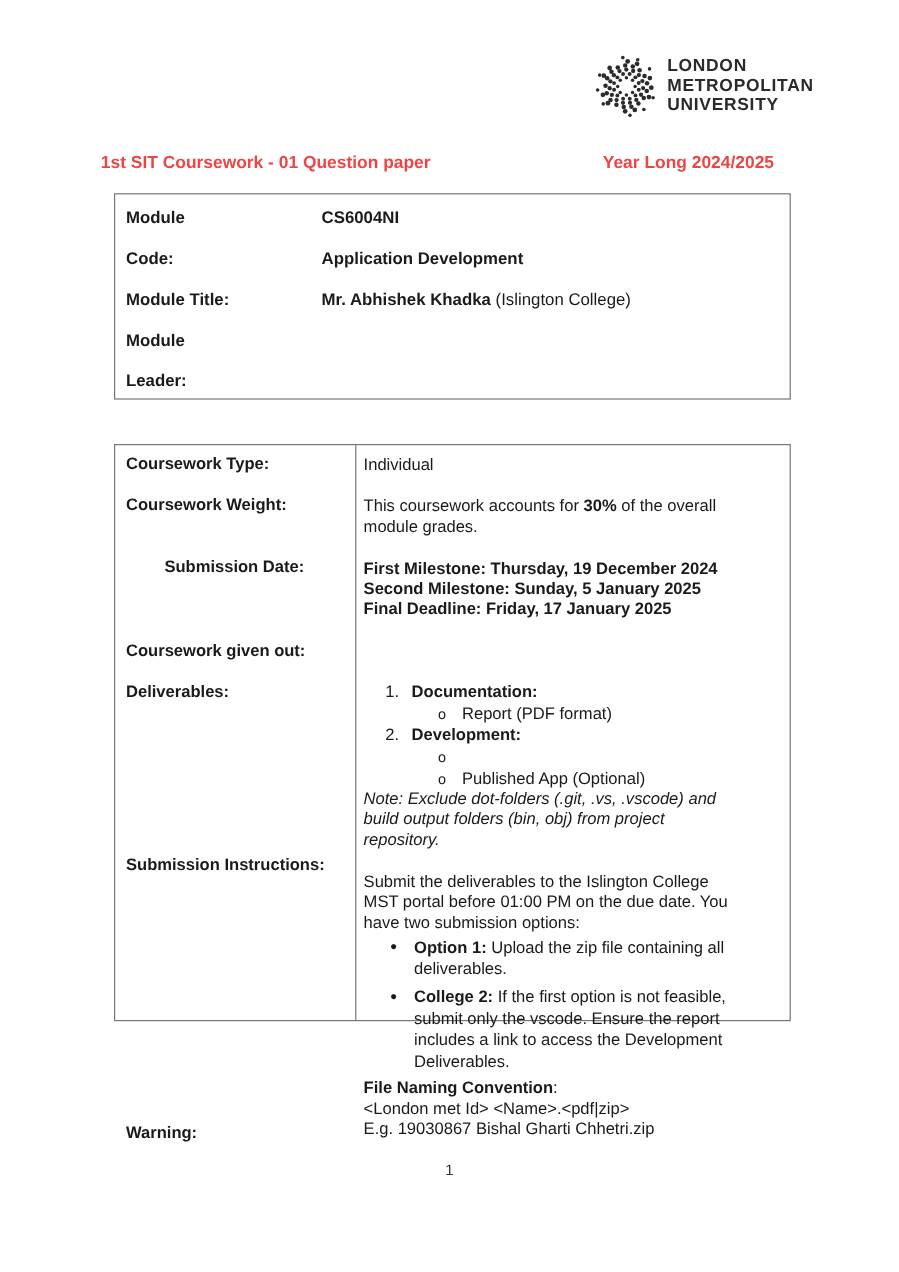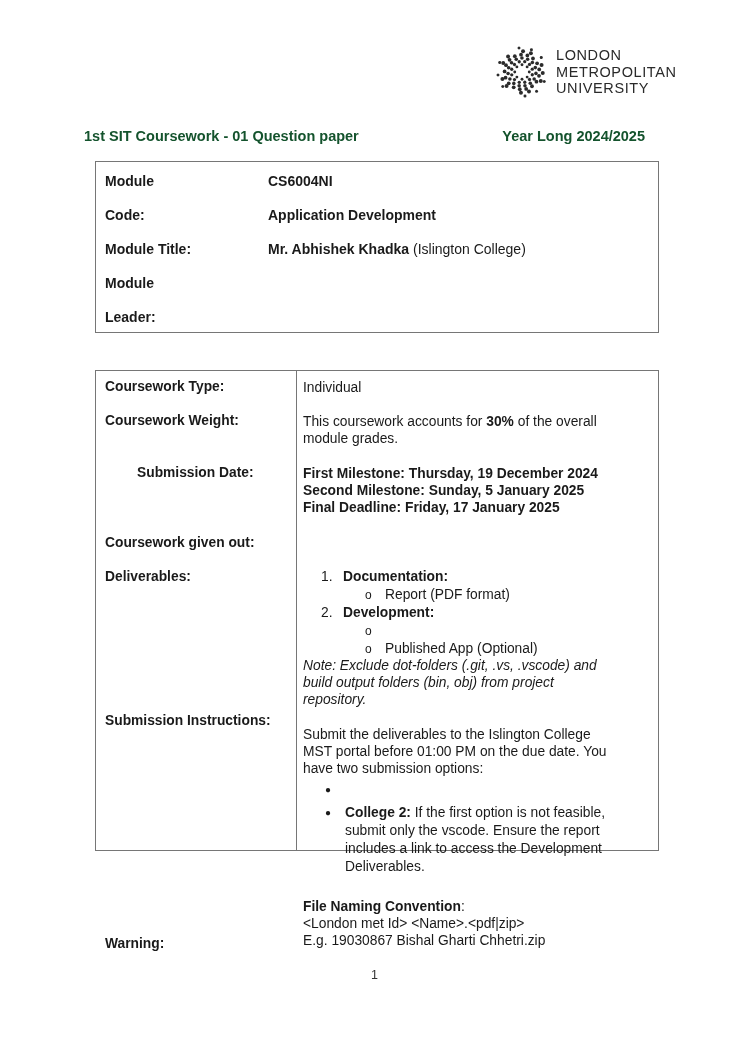--- a/index.html
+++ b/index.html
@@ -7,24 +7,24 @@
   .page {
     position:relative; width:749px; height:1060px; margin:0 auto;
     background:#ffffff; color:#1a1a1a;
     font-family:"Liberation Sans", sans-serif; font-size:13.8px;
     overflow:hidden;
   }
 
   
   .logo { position:absolute; top:43px; left:493px; display:flex; align-items:center; gap:5px; }
   .logo-mark { width:58px; height:58px; flex:0 0 auto; }
-  .logo-text { font-weight:normal; font-size:14.5px; line-height:16.5px; letter-spacing:0.6px; color:#2a2a2a; white-space:pre-line; }
-
-  
-  .header-row { position:absolute; top:128px; left:84px; width:561px; display:flex; justify-content:space-between; font-weight:bold; font-size:14.5px; color:#14532d; }
+  .logo-text { font-weight:bold; font-size:14.5px; line-height:16.5px; letter-spacing:0.6px; color:#2a2a2a; white-space:pre-line; }
+
+  
+  .header-row { position:absolute; top:128px; left:84px; width:561px; display:flex; justify-content:space-between; font-weight:bold; font-size:14.5px; color:#ef4444; }
 
   
   .table1 { position:absolute; left:95px; top:161px; width:564px; height:172px; border:1px solid #767676; font-size:14px; }
   .t1-labels { position:absolute; left:9px; top:2px; font-weight:bold; line-height:34px; white-space:pre-line; }
   .t1-values { position:absolute; left:172px; top:2px; line-height:34px; }
   .t1-values .v { font-weight:bold; }
   .t1-values .v .plain { font-weight:normal; }
 
   
   .table2 { position:absolute; left:95px; top:370px; width:564px; height:481px; border:1px solid #767676; }
@@ -216,20 +216,22 @@
 build output folders (bin, obj) from project
 repository.</div>
 
     <div class="t2-content c-intro pre">Submit the deliverables to the Islington College
 MST portal before 01:00 PM on the due date. You
 have two submission options:</div>
 
     <div class="t2-content c-options">
       <div class="opt-row">
         <span class="opt-bullet">●</span>
+        <span class="opt-text pre"><span class="b">Option 1:</span><span> Upload the zip file containing all
+deliverables.</span></span>
       </div>
       <div class="opt-row">
         <span class="opt-bullet">●</span>
         <span class="opt-text pre"><span class="b">College 2:</span><span> If the first option is not feasible,
 submit only the vscode. Ensure the report
 includes a link to access the Development
 Deliverables.</span></span>
       </div>
     </div>
 

